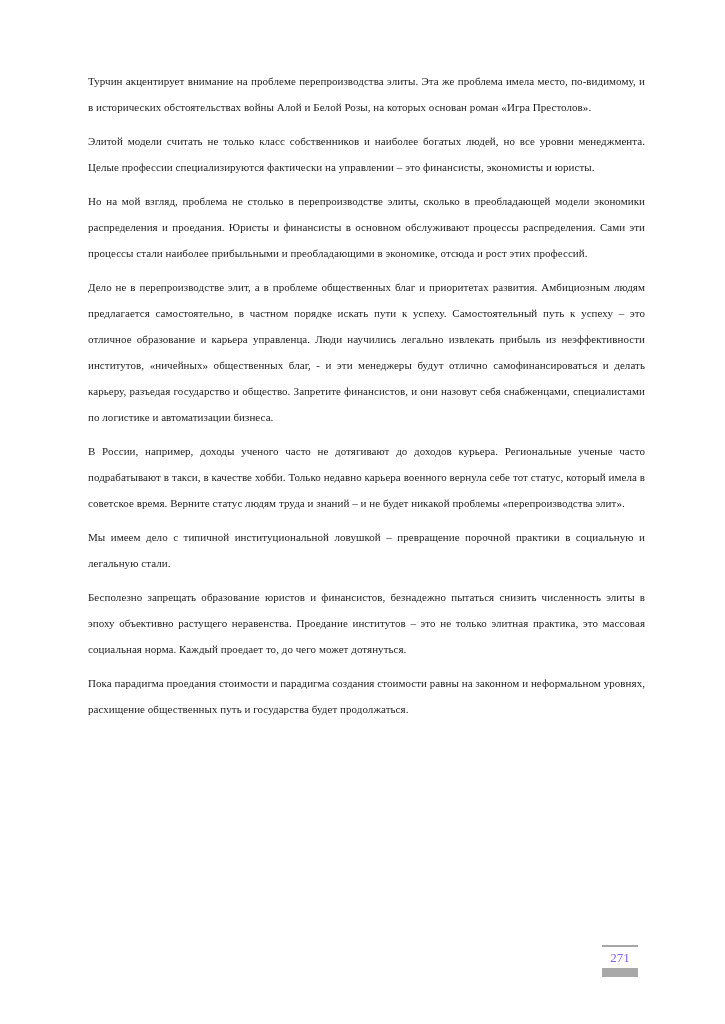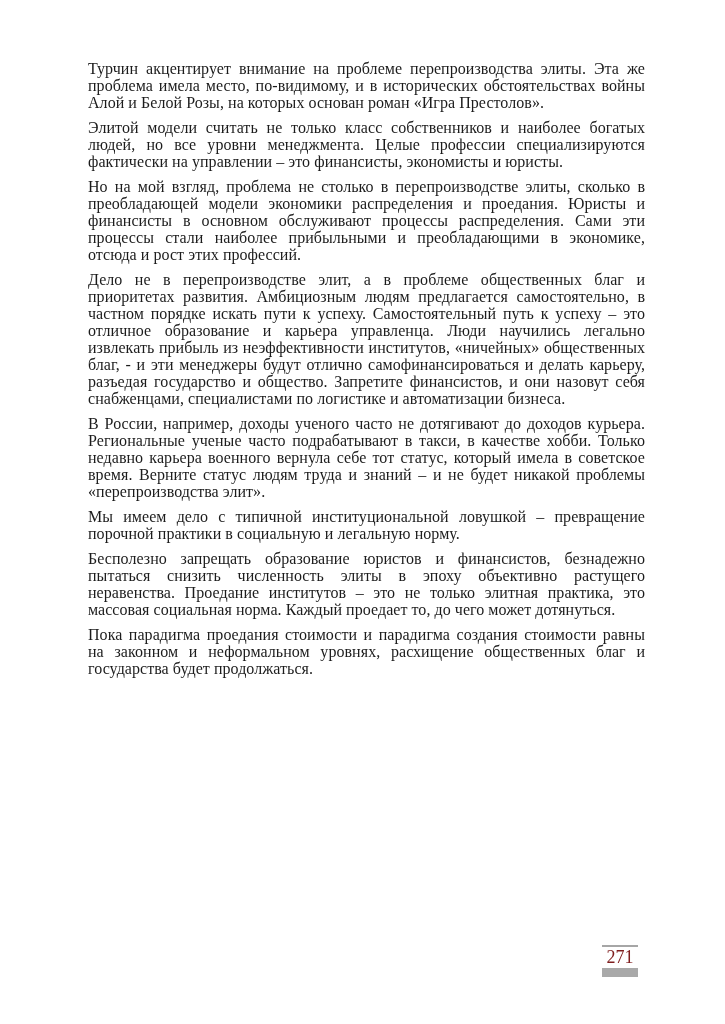--- a/index.html
+++ b/index.html
@@ -21,64 +21,64 @@
     background:var(--page-bg);
     overflow:hidden;
   }
   .text-block{
     position:absolute;
     left:88px;
     top:60px;
     width:557px;
   }
   .text-block p{
-    margin:0 0 8px 0;
-    font-size:16px;
-    line-height:17px;
+    margin:8px 0 8px 0;
+    font-size:11px;
+    line-height:26px;
     color:var(--text-color);
     text-align:justify;
     text-justify:inter-word;
     letter-spacing:0.05px;
   }
   .pagenum-block{
     position:absolute;
     left:602px;
     top:945px;
     width:36px;
     text-align:center;
   }
   .pagenum-rule{
     height:2px;
     background:var(--rule-color);
   }
   .pagenum{
-    font-size:18px;
+    font-size:13px;
     line-height:21px;
-    color:#7f1d1d;
+    color:#8b5cf6;
     font-family:Liberation Serif, serif;
   }
   .pagenum-bar{
     height:9px;
     background:var(--bar-color);
   }
 </style>
 </head>
 <body>
 
 <div class="page">
 
   <div class="text-block">
     <p>Турчин акцентирует внимание на проблеме перепроизводства элиты. Эта же проблема имела место, по-видимому, и в исторических обстоятельствах войны Алой и Белой Розы, на которых основан роман «Игра Престолов».</p>
     <p>Элитой модели считать не только класс собственников и наиболее богатых людей, но все уровни менеджмента. Целые профессии специализируются фактически на управлении – это финансисты, экономисты и юристы.</p>
     <p>Но на мой взгляд, проблема не столько в перепроизводстве элиты, сколько в преобладающей модели экономики распределения и проедания. Юристы и финансисты в основном обслуживают процессы распределения. Сами эти процессы стали наиболее прибыльными и преобладающими в экономике, отсюда и рост этих профессий.</p>
     <p>Дело не в перепроизводстве элит, а в проблеме общественных благ и приоритетах развития. Амбициозным людям предлагается самостоятельно, в частном порядке искать пути к успеху. Самостоятельный путь к успеху – это отличное образование и карьера управленца. Люди научились легально извлекать прибыль из неэффективности институтов, «ничейных» общественных благ, - и эти менеджеры будут отлично самофинансироваться и делать карьеру, разъедая государство и общество. Запретите финансистов, и они назовут себя снабженцами, специалистами по логистике и автоматизации бизнеса.</p>
     <p>В России, например, доходы ученого часто не дотягивают до доходов курьера. Региональные ученые часто подрабатывают в такси, в качестве хобби. Только недавно карьера военного вернула себе тот статус, который имела в советское время. Верните статус людям труда и знаний – и не будет никакой проблемы «перепроизводства элит».</p>
-    <p>Мы имеем дело с типичной институциональной ловушкой – превращение порочной практики в социальную и легальную норму.</p>
+    <p>Мы имеем дело с типичной институциональной ловушкой – превращение порочной практики в социальную и легальную стали.</p>
     <p>Бесполезно запрещать образование юристов и финансистов, безнадежно пытаться снизить численность элиты в эпоху объективно растущего неравенства. Проедание институтов – это не только элитная практика, это массовая социальная норма. Каждый проедает то, до чего может дотянуться.</p>
-    <p>Пока парадигма проедания стоимости и парадигма создания стоимости равны на законном и неформальном уровнях, расхищение общественных благ и государства будет продолжаться.</p>
+    <p>Пока парадигма проедания стоимости и парадигма создания стоимости равны на законном и неформальном уровнях, расхищение общественных путь и государства будет продолжаться.</p>
   </div>
 
   <div class="pagenum-block">
     <div class="pagenum-rule"></div>
     <div class="pagenum">271</div>
     <div class="pagenum-bar"></div>
   </div>
 
 </div>
 

